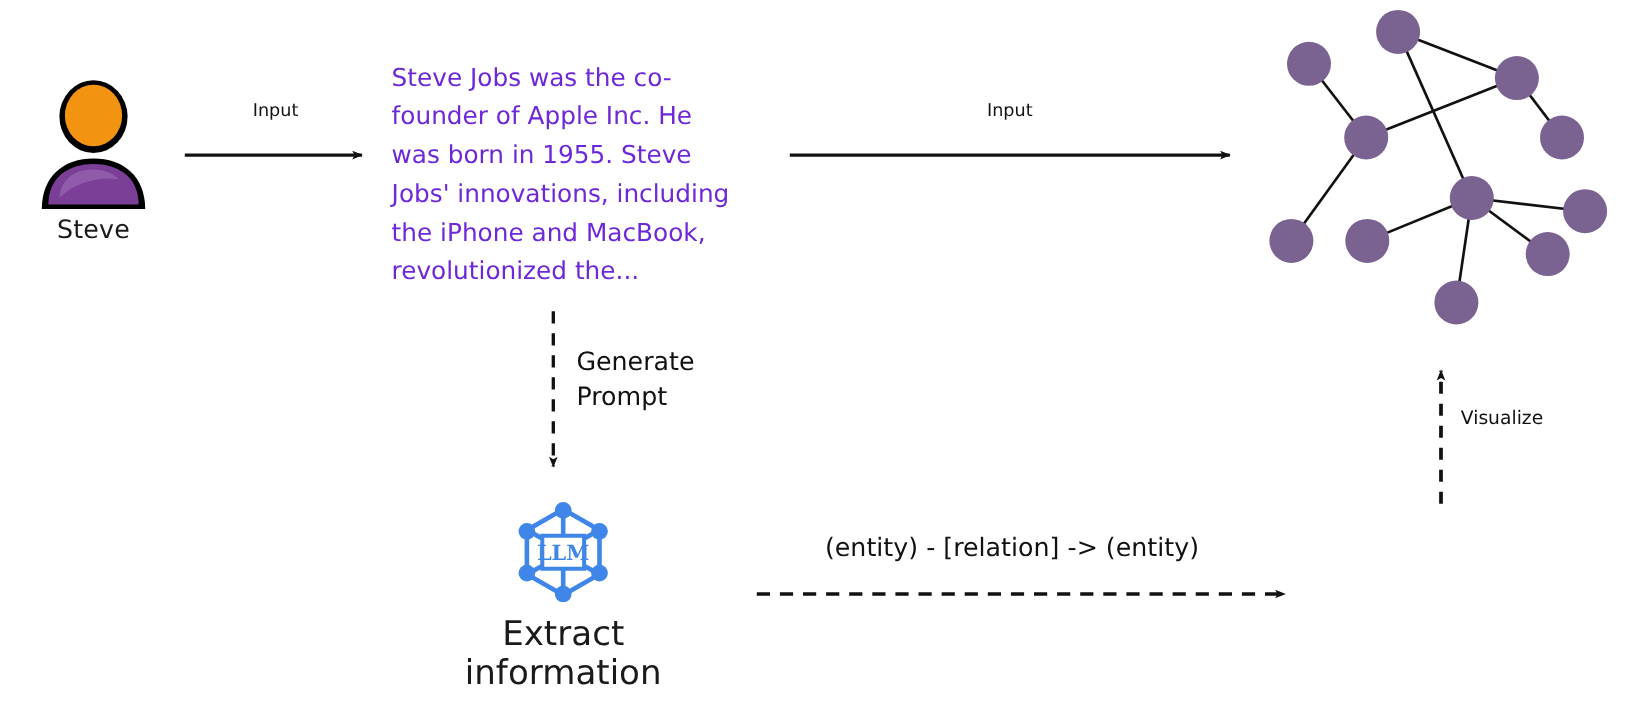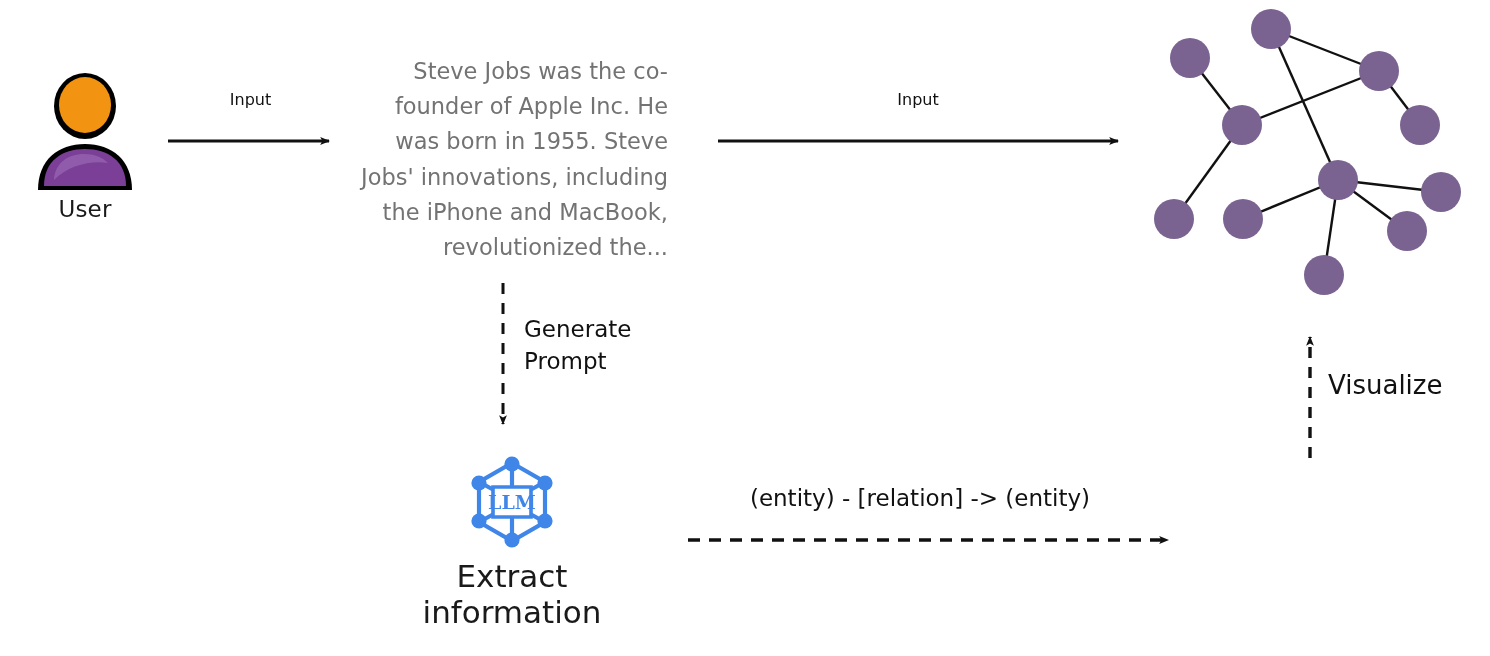--- a/index.html
+++ b/index.html
@@ -44,31 +44,31 @@
   #generate-prompt-label {
     left: 524px; top: 314px; width: 160px;
     font-size: 23px; color: #111111; line-height: 1.38;
   }
   #relation-label {
     left: 690px; top: 485px; width: 460px;
     text-align: center; font-size: 23px; color: #111111; white-space: nowrap;
   }
   #visualize-label {
     left: 1328px; top: 370px;
-    font-size: 26px; color: #111111; white-space: nowrap;
+    font-size: 17px; color: #111111; white-space: nowrap;
   }
 
   
   #prompt-text {
     left: 356px; top: 54px;
     width: 312px;
-    text-align: right;
+    text-align: left;
     font-size: 22.5px;
     line-height: 1.565;
-    color: #737373;
+    color: #6d28d9;
   }
 
   
   #llm-icon-wrap { left: 466px; top: 456px; width: 92px; height: 92px; }
   #llm-caption {
     left: 372px; top: 558px; width: 280px;
     text-align: center; font-size: 31px; color: #1a1a1a;
   }
 
   
@@ -111,21 +111,21 @@
     <svg viewBox="0 0 110 125" width="110" height="125" xmlns="http://www.w3.org/2000/svg">
 
       <ellipse cx="55" cy="38" rx="31" ry="33" fill="#000000"></ellipse>
       <ellipse cx="55" cy="37" rx="26" ry="28" fill="#f29312"></ellipse>
 
       <path d="M8,122 C8,92 28,76 55,76 C82,76 102,92 102,122 Z" fill="#000000"></path>
       <path d="M14,118 C14,93 32,81 55,81 C78,81 96,93 96,118 Z" fill="#7b3f98"></path>
       <path d="M24,112 C25,95 38,86 54,86 C64,86 72,89 78,95 C62,92 38,97 24,112 Z" fill="#9560ae" opacity="0.85"></path>
     </svg>
   </div>
-  <div class="abs" id="user-label">User</div>
+  <div class="abs" id="user-label">Steve</div>
 
   <div class="abs arrow-label" id="input-label">Input</div>
 
   <div class="abs" id="prompt-text">Steve Jobs was the co-founder of Apple Inc. He was born in 1955. Steve Jobs' innovations, including the iPhone and MacBook, revolutionized the...</div>
 
   <div class="abs arrow-label" id="output-label">Input</div>
 
   <div class="abs" id="llm-icon-wrap">
     <svg viewBox="0 0 92 92" width="92" height="92" xmlns="http://www.w3.org/2000/svg">
       <g stroke="#3f86e8" stroke-width="4.2" fill="none" stroke-linecap="round">

